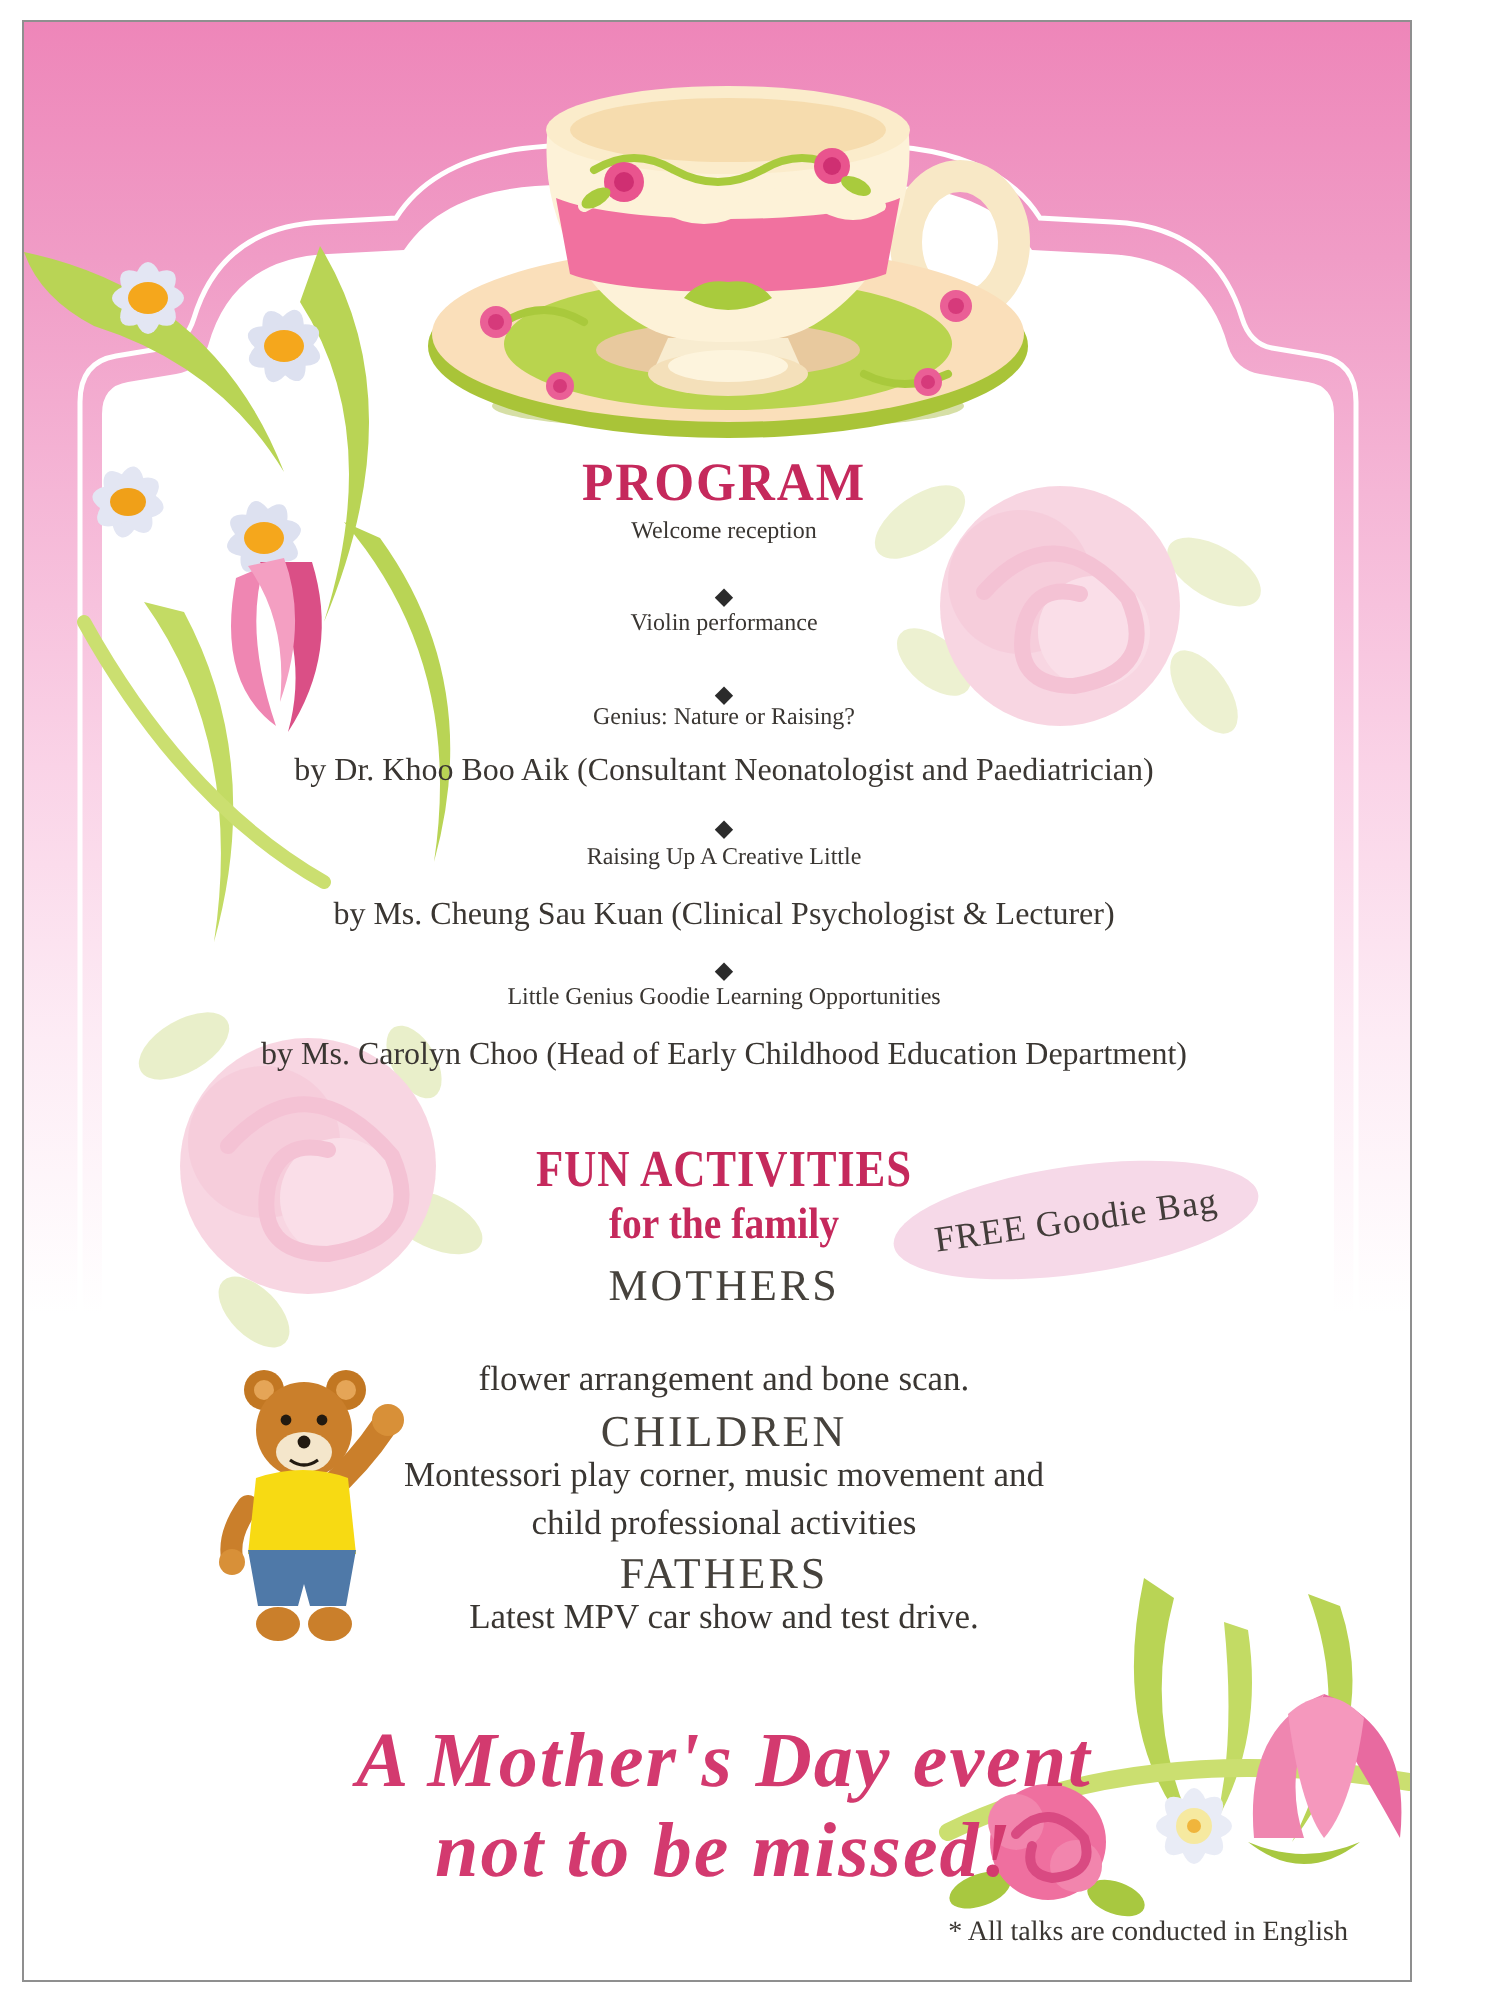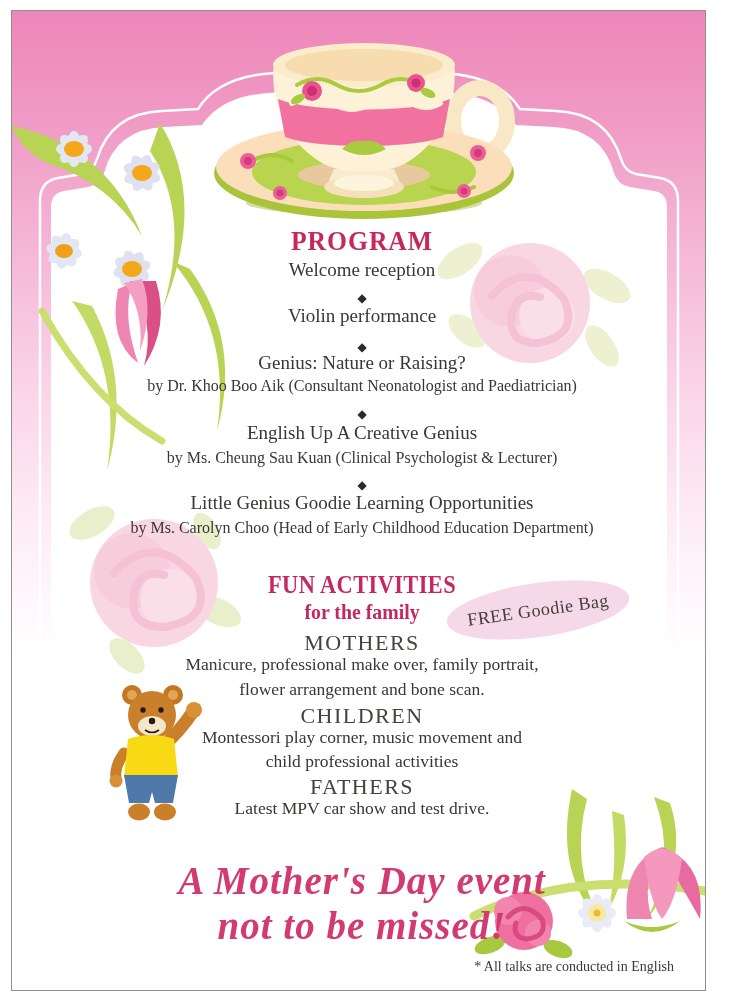--- a/index.html
+++ b/index.html
@@ -10,21 +10,21 @@
   .card {
     position:absolute; left:11px; top:10px; width:693px; height:979px;
     border:1.5px solid #8f8f8f; box-sizing:content-box; overflow:hidden;
     background:linear-gradient(180deg,#ee86b9 0%,#f09cc6 12%,#f5b6d6 24%,
       #fad3e7 38%,#fdecf5 52%,#ffffff 66%,#ffffff 100%);
   }
   svg.decor { position:absolute; left:0; top:0; width:693px; height:979px; }
   .txt { position:absolute; left:7px; right:0; text-align:center; line-height:1.15; }
   .h-pink { color:#c5295c; font-weight:bold; }
   .program-title { font-size:27px; letter-spacing:1px; transform:scaleX(0.95); }
-  .item  { font-size:19px; color:#3a3632; }
+  .item  { font-size:12px; color:#3a3632; }
   .speaker { font-size:16px; color:#3a3632; }
   .sep   { font-size:12px; color:#2b2b2b; }
   .fun-title { font-size:26px; transform:scaleX(0.86); letter-spacing:0.5px; }
   .fun-sub   { font-size:22px; transform:scaleX(0.9); }
   .group-label { font-size:22px; letter-spacing:1.5px; color:#46423c;text-align:center; }
   .act-line { font-size:17.5px; color:#3a3632; }
   .script-line {
     font-style:italic; font-weight:bold; font-size:39px; color:#d33a6f;
     letter-spacing:1px;
     margin-top:20px;
@@ -208,34 +208,33 @@
     </svg>
 
     <div class="txt h-pink program-title" style="top:215px">PROGRAM</div>
     <div class="txt item" style="top:248px">Welcome reception</div>
     <div class="txt sep" style="top:281px">◆</div>
     <div class="txt item" style="top:294px">Violin performance</div>
     <div class="txt sep" style="top:330px">◆</div>
     <div class="txt item" style="top:341px">Genius: Nature or Raising?</div>
     <div class="txt speaker" style="top:366px">by Dr. Khoo Boo Aik (Consultant Neonatologist and Paediatrician)</div>
     <div class="txt sep" style="top:397px">◆</div>
-    <div class="txt item" style="top:411px">English Up A Creative Genius</div>
+    <div class="txt item" style="top:411px">Raising Up A Creative Little</div>
     <div class="txt speaker" style="top:438px">by Ms. Cheung Sau Kuan (Clinical Psychologist &amp; Lecturer)</div>
     <div class="txt sep" style="top:468px">◆</div>
     <div class="txt item" style="top:481px">Little Genius Goodie Learning Opportunities</div>
     <div class="txt speaker" style="top:508px">by Ms. Carolyn Choo (Head of Early Childhood Education Department)</div>
 
     <div class="txt h-pink fun-title" style="top:559px">FUN ACTIVITIES</div>
     <div class="txt h-pink fun-sub" style="top:588px">for the family</div>
     <div class="badge">
       <span>FREE Goodie Bag</span>
     </div>
 
     <div class="txt group-label" style="top:619px">MOTHERS</div>
-    <div class="txt act-line" style="top:643px">Manicure, professional make over, family portrait,</div>
     <div class="txt act-line" style="top:668px">flower arrangement and bone scan.</div>
 
     <div class="txt group-label" style="top:692px">CHILDREN</div>
     <div class="txt act-line" style="top:716px">Montessori play corner, music movement and</div>
     <div class="txt act-line" style="top:740px">child professional activities</div>
 
     <div class="txt group-label" style="top:763px">FATHERS</div>
     <div class="txt act-line" style="top:787px">Latest MPV car show and test drive.</div>
 
     <div class="txt script-line" style="top:828px">A Mother's Day event</div>

